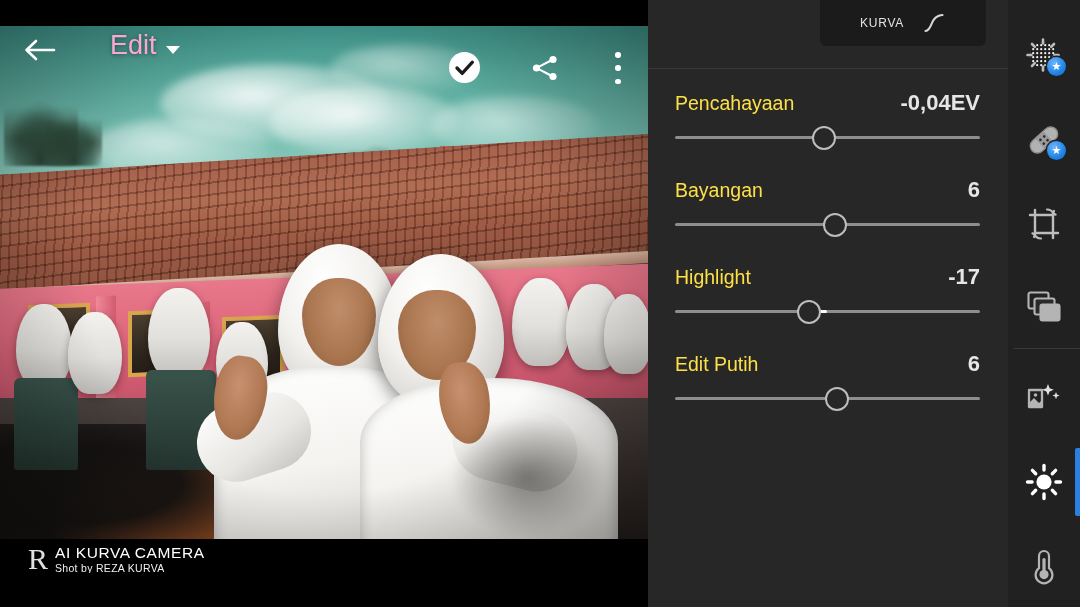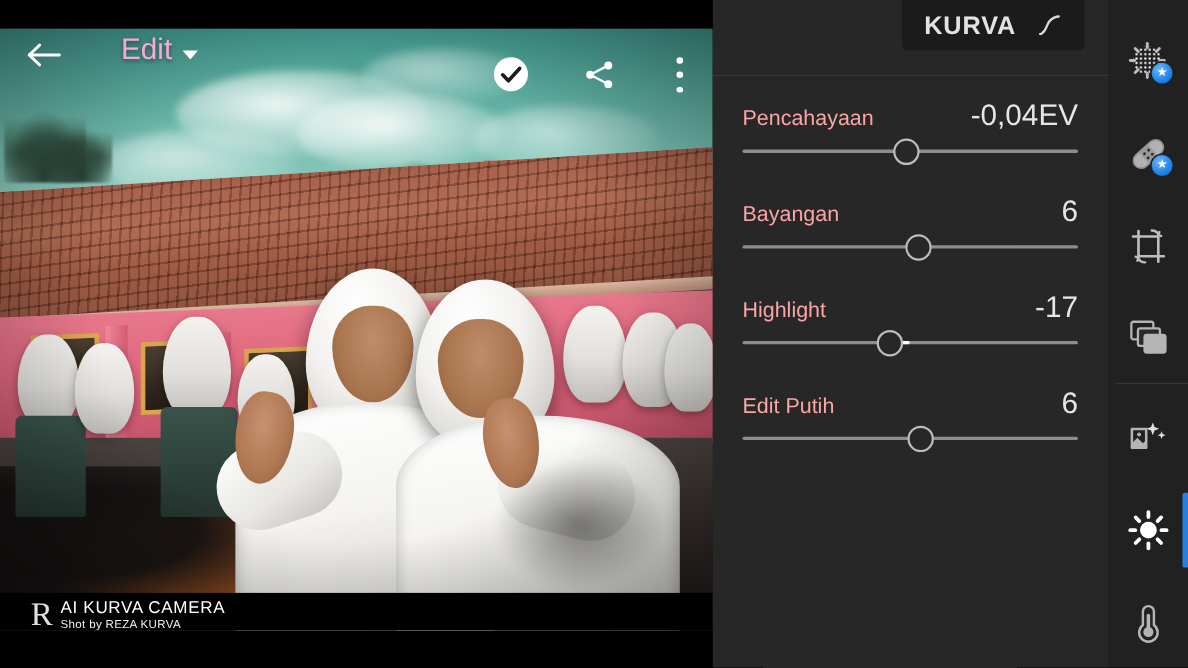--- a/index.html
+++ b/index.html
@@ -197,32 +197,32 @@
   
   #panel {
     position: absolute; left: 648px; top: 0; width: 360px; height: 607px;
     background: #272727;
   }
   #kurva-btn {
     position: absolute; left: 172px; top: 0; width: 166px; height: 46px;
     background: #1b1b1b; border-radius: 0 0 6px 6px;
     display: flex; align-items: center; justify-content: center; gap: 18px; cursor: pointer;
   }
-  #kurva-label { color: #e3e3e3; font-size: 23px; letter-spacing: .8px; font-weight: bold; }
+  #kurva-label { color: #e3e3e3; font-size: 12px; letter-spacing: .8px; }
   #divider-top {
     position: absolute; left: 0; top: 68px; width: 360px; height: 1px; background: #3a3a3a;
   }
   #sliders { position: absolute; left: 0; top: 78px; width: 360px; }
   .slider-row { position: relative; height: 87px; }
   .slider-head {
     position: absolute; left: 27px; right: 28px; top: 12px;
     display: flex; justify-content: space-between; align-items: baseline;
   }
-  .slider-name { color: #fca5a5; font-size: 19.5px; }
-  .slider-val  { color: #e6e6e6; font-size: 27px; }
+  .slider-name { color: #fde047; font-size: 19.5px; }
+  .slider-val  { color: #e6e6e6; font-size: 22px; font-weight: bold; }
   .slider-track {
     position: absolute; left: 27px; right: 28px; top: 58px; height: 3px;
     background: #8e8e8e; border-radius: 2px;
   }
   .slider-fill {
     position: absolute; top: 0; height: 3px; background: #ffffff; border-radius: 2px;
   }
   .slider-center-dot {
     position: absolute; top: -1px; width: 5px; height: 5px; background: #ffffff; border-radius: 1px;
   }

